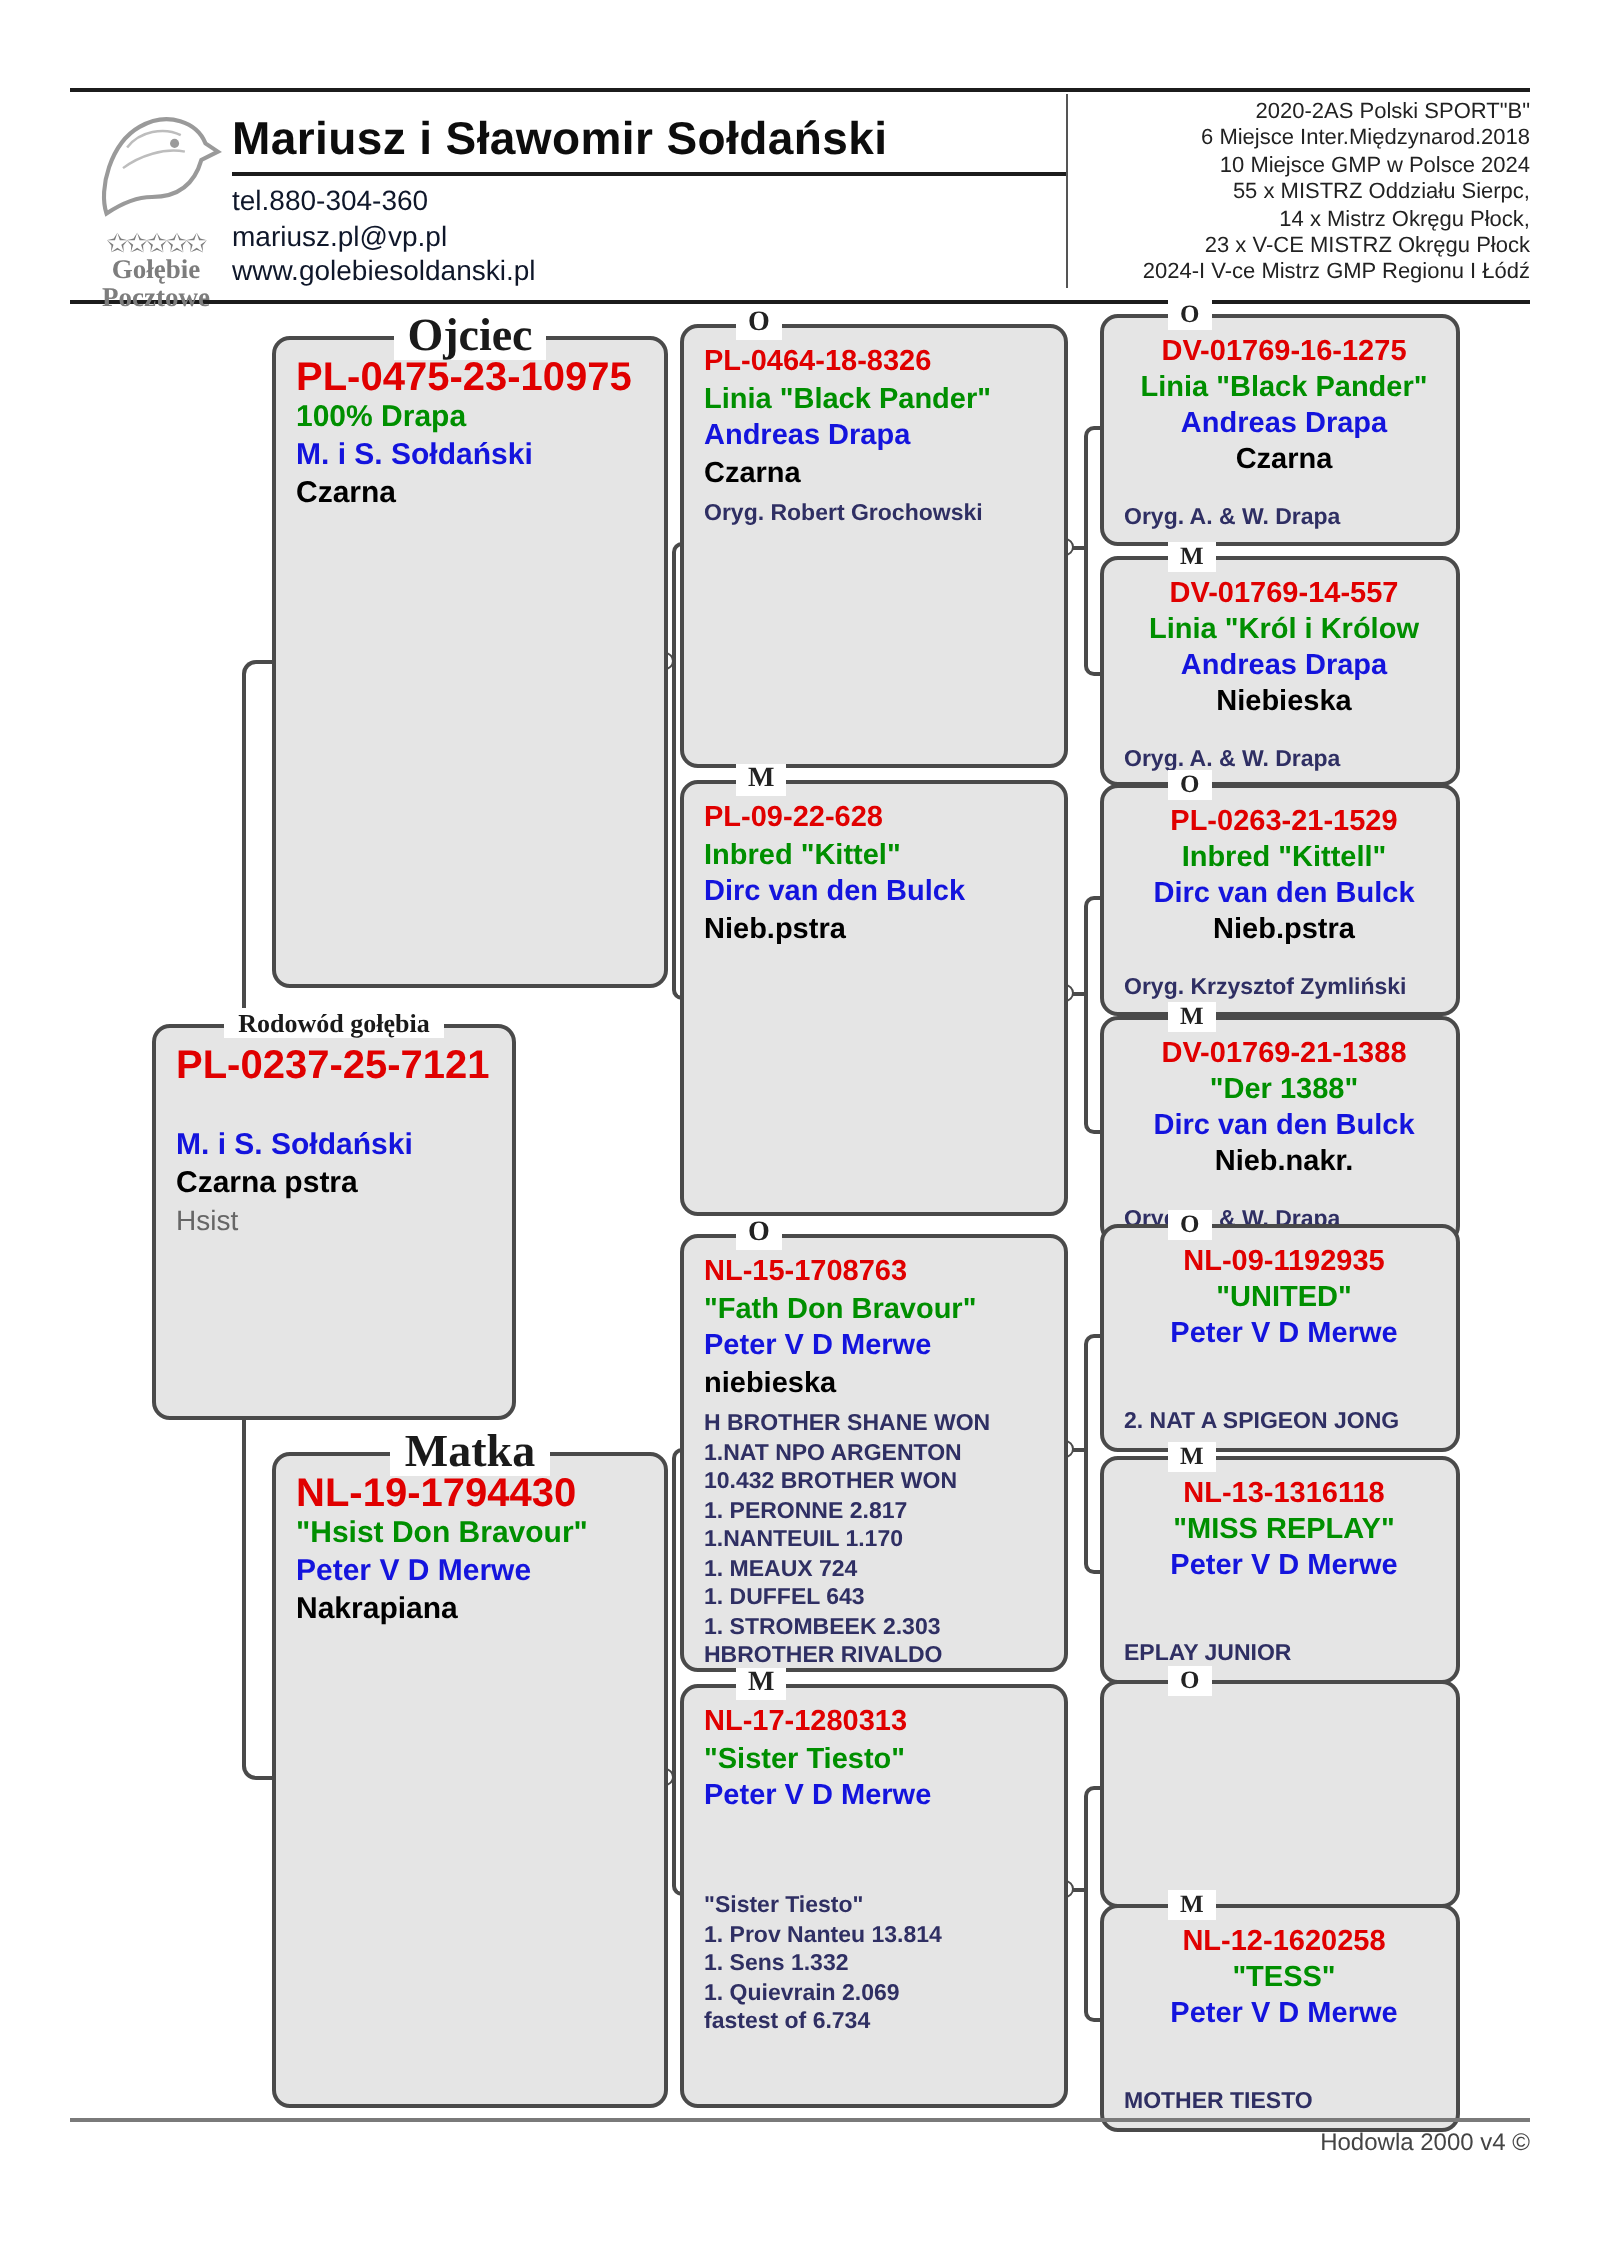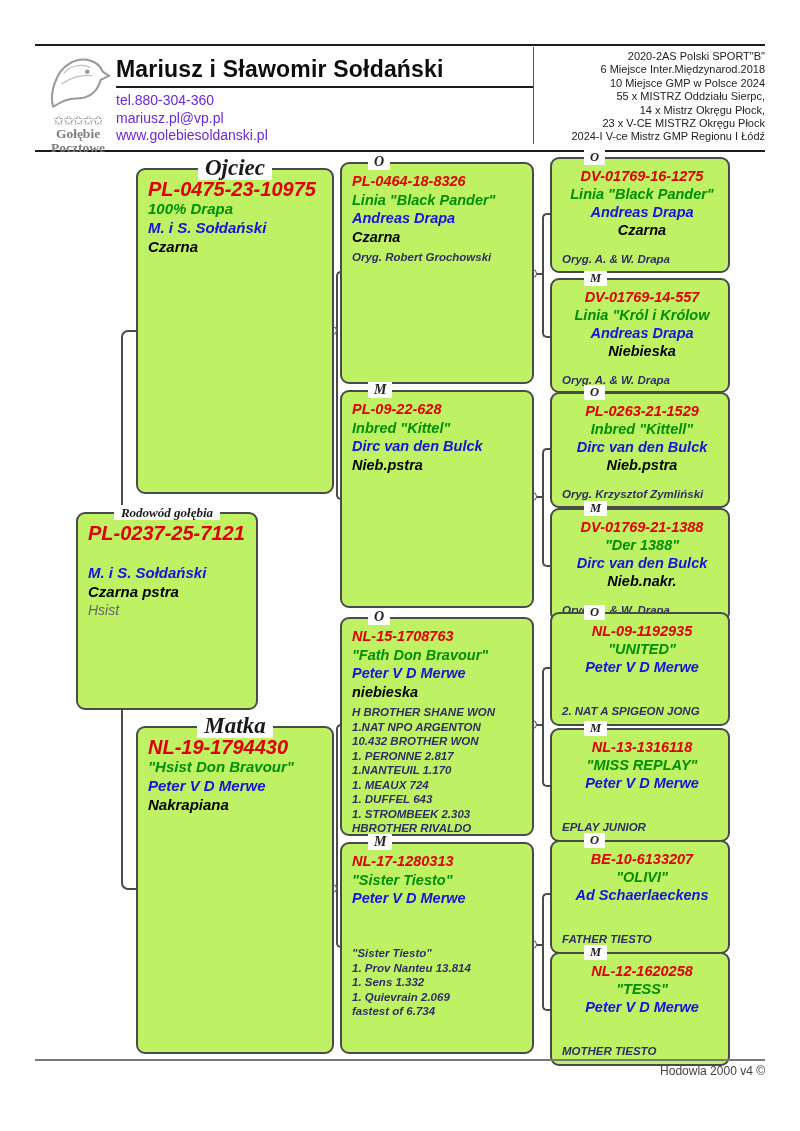--- a/index.html
+++ b/index.html
@@ -6,26 +6,26 @@
   body{font-family:"Liberation Sans",sans-serif;}
   #page{position:relative;width:800px;height:1131px;background:#fff;overflow:hidden;}
 
   
   .rule{position:absolute;border-top:2.5px solid #1c1c1c;}
   .logo{position:absolute;left:40px;top:53px;width:76px;text-align:center;color:#7d7d7d;}
   .logo .stars{font-size:13px;letter-spacing:-1px;line-height:12px;color:#7d7d7d;}
   .logo .lname{font-family:"Liberation Serif",serif;font-weight:bold;font-size:13.5px;line-height:14px;color:#7d7d7d;}
   .htitle{position:absolute;left:116px;top:56px;width:418px;font-size:23px;font-weight:bold;color:#0d0d0d;
           border-bottom:2.5px solid #1c1c1c;padding-bottom:3px;letter-spacing:.2px;}
-  .contact{position:absolute;left:116px;top:92px;font-size:14px;color:#6d28d9;line-height:17.5px;}
+  .contact{position:absolute;left:116px;top:92px;font-size:14px;color:#0f172a;line-height:17.5px;}
   .achv{position:absolute;left:533px;top:47px;width:231px;border-left:1.5px solid #555;
         text-align:right;font-size:11px;line-height:13.4px;color:#222;padding-top:3px;}
 
   
-  .pbox{position:absolute;background:#bef264;border:2px solid #4a4a4a;border-radius:9px;font-style:italic;}
+  .pbox{position:absolute;background:#e5e5e5;border:2px solid #4a4a4a;border-radius:9px;}
   .btitle{position:absolute;top:-15px;left:0;width:100%;text-align:center;}
   .btitle span{background:#fff;padding:0 7px;font-family:"Liberation Serif",serif;font-weight:bold;color:#1a1a1a;}
   .t-big span{font-size:23px;}
   .t-med{top:-11px;}
   .t-med span{font-size:13px;}
   .omlabel{position:absolute;top:-10px;left:26px;background:#fff;padding:0 6px;
            font-family:"Liberation Serif",serif;font-weight:bold;font-size:14px;color:#222;}
   .om-sm{left:32px;font-size:12.5px;top:-9px;}
   .content{padding:8px 6px 0 10px;}
   .g2 .content{padding-top:10px;}
@@ -260,27 +260,20 @@
       <div class="ring">NL-13-1316118</div>
       <div class="strain">"MISS REPLAY"</div>
       <div class="owner">Peter V D Merwe</div>
       <div class="colorline"></div>
       <div class="gnote pushed">EPLAY JUNIOR</div>
     </div>
   </div>
 
   <div class="pbox g4" style="left:550px;top:840px;width:176px;height:110px">
     <div class="omlabel om-sm"><span>O</span></div>
-    <div class="content">
-      <div class="ring">BE-10-6133207</div>
-      <div class="strain">"OLIVI"</div>
-      <div class="owner">Ad Schaerlaeckens</div>
-      <div class="colorline"></div>
-      <div class="gnote pushed">FATHER TIESTO</div>
-    </div>
   </div>
 
   <div class="pbox g4" style="left:550px;top:952px;width:176px;height:110px">
     <div class="omlabel om-sm"><span>M</span></div>
     <div class="content">
       <div class="ring">NL-12-1620258</div>
       <div class="strain">"TESS"</div>
       <div class="owner">Peter V D Merwe</div>
       <div class="colorline"></div>
       <div class="gnote pushed">MOTHER TIESTO</div>

